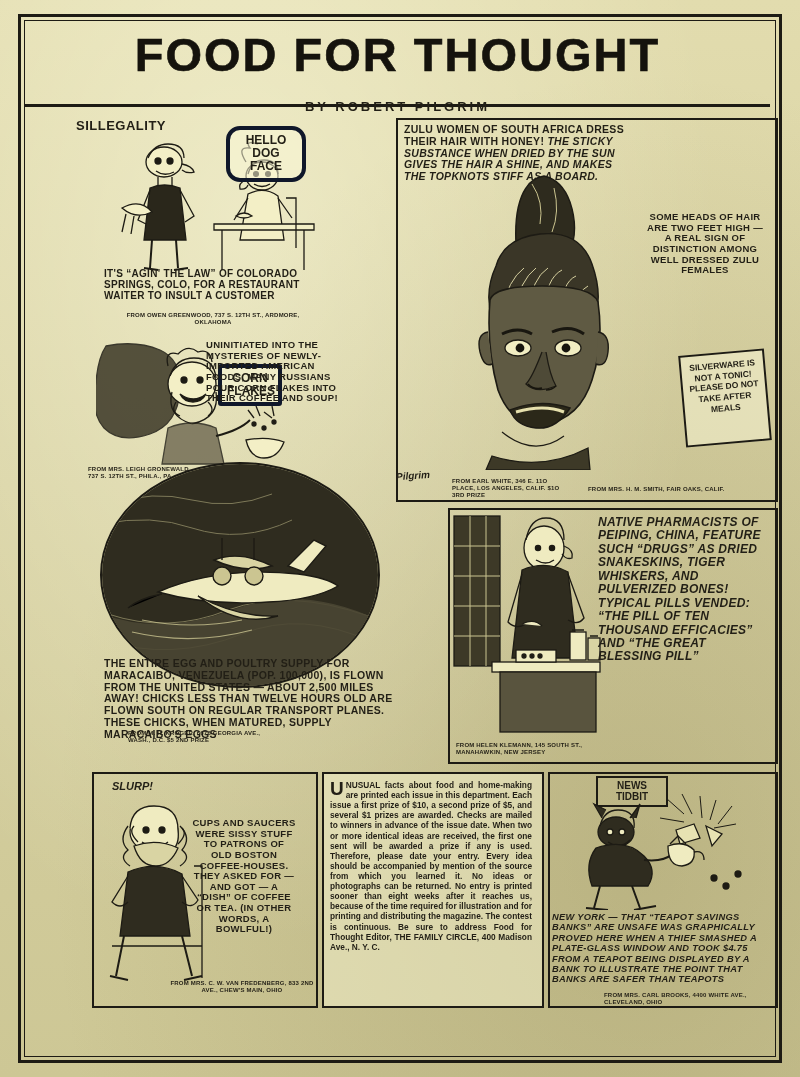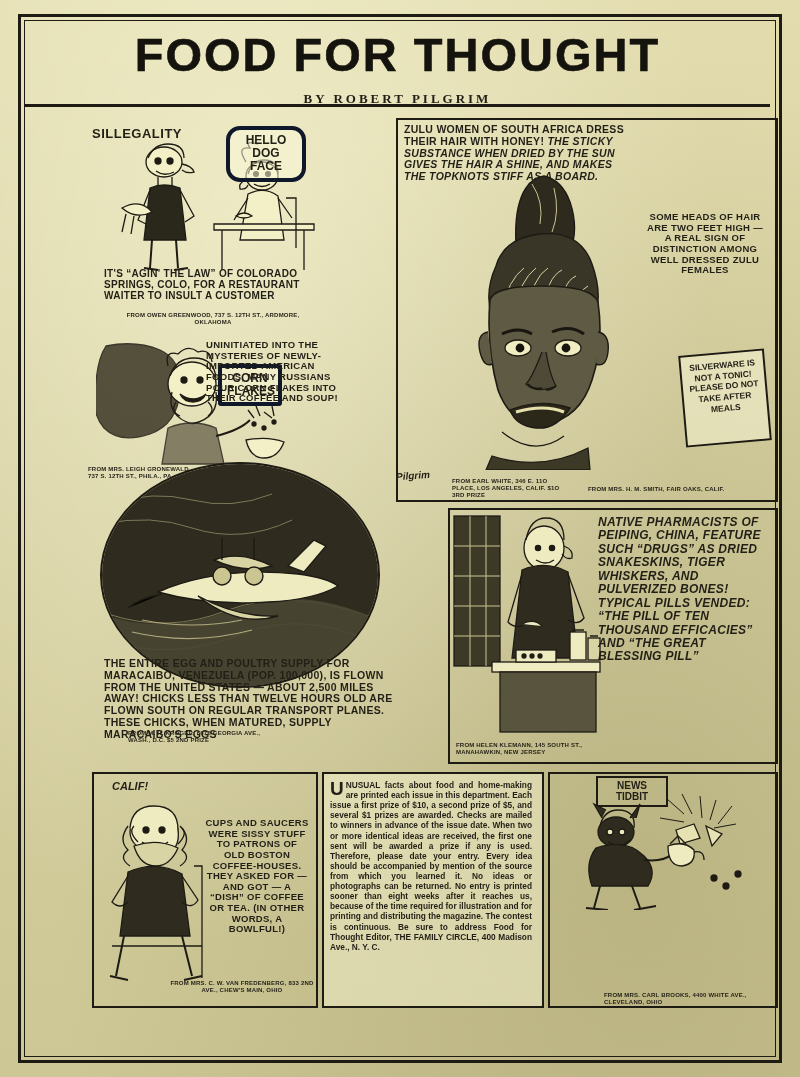--- a/index.html
+++ b/index.html
@@ -52,22 +52,21 @@
     letter-spacing: 2px;
     line-height: 52px;
     margin-top: 3px;
     color: #15130d;
     -webkit-text-stroke: 0.6px #15130d;
   }
   .masthead .byline {
     font-size: 13px;
     font-weight: bold;
     letter-spacing: 3px;
-    margin-top: 10px;
-    font-family: Liberation Serif, serif;
+    margin-top: 18px;
   }
 
   
   .cap {
     font-family: "Liberation Sans", sans-serif;
     font-weight: bold;
     letter-spacing: 0.3px;
     line-height: 1.12;
     text-transform: uppercase;
   }
@@ -76,25 +75,24 @@
     font-size: 6px;
     font-weight: bold;
     letter-spacing: 0.2px;
     line-height: 1.15;
     text-transform: uppercase;
   }
 
   
   .sillegality {
     position: absolute;
-    left: 92px; top: 118px;
+    left: 76px; top: 118px;
     font-size: 13px;
     font-weight: bold;
     letter-spacing: 0.5px;
-    margin-top: 8px;
   }
 
   
   .frame {
     position: absolute;
     border: 2px solid #1d1b14;
   }
 
   
   .zulu-frame {
@@ -194,21 +192,21 @@
     position: absolute;
     left: 456px; top: 742px; width: 140px;
   }
 
   
   .cups-frame {
     left: 92px; top: 772px; width: 222px; height: 232px;
   }
   .cap-cups {
     position: absolute;
-    left: 205px; top: 818px; width: 104px;
+    left: 192px; top: 818px; width: 104px;
     font-size: 9.5px;
     text-align: center;
   }
   .credit-cups {
     position: absolute;
     left: 170px; top: 980px; width: 144px;
     text-align: center;
   }
   .slurp {
     position: absolute;
@@ -501,21 +499,21 @@
       <rect x="64" y="138" width="40" height="12" fill="#efebc0"></rect>
       <circle cx="72" cy="144" r="2" fill="#1d1b14"></circle>
       <circle cx="80" cy="144" r="2" fill="#1d1b14"></circle>
       <circle cx="88" cy="144" r="2" fill="#1d1b14"></circle>
     </g>
   </svg>
   <div class="cap cap-pharm ital">NATIVE PHARMACISTS OF PEIPING, CHINA, FEATURE SUCH “DRUGS” AS DRIED SNAKESKINS, TIGER WHISKERS, AND PULVERIZED BONES! TYPICAL PILLS VENDED: “THE PILL OF TEN THOUSAND EFFICACIES” AND “THE GREAT BLESSING PILL”</div>
   <div class="credit credit-pharm">FROM HELEN KLEMANN, 145 SOUTH ST., MANAHAWKIN, NEW JERSEY</div>
 
   <div class="frame cups-frame"></div>
-  <div class="slurp">CALIF!</div>
+  <div class="slurp">SLURP!</div>
   <svg style="position:absolute;left:98px;top:796px;width:126px;height:204px" viewBox="0 0 126 204">
     <g class="ink" stroke-width="1.3">
 
       <ellipse cx="56" cy="36" rx="24" ry="20" fill="#efebc0"></ellipse>
       <path d="M32 32 q2 -22 24 -22 q24 0 24 24 q2 16 -8 22" fill="#efebc0"></path>
       <path d="M30 30 q-10 14 0 24 q-10 8 2 16"></path>
       <path d="M82 30 q12 12 2 24 q10 8 -2 16"></path>
       <circle cx="48" cy="34" r="3" fill="#1d1b14"></circle>
       <circle cx="64" cy="34" r="3" fill="#1d1b14"></circle>
       <path d="M44 46 q14 10 26 0"></path>
@@ -568,14 +566,15 @@
       <path d="M138 62 q10 -2 10 8 M114 54 l8 -8 l8 8"></path>
 
       <path d="M44 96 l-6 22 M76 96 l8 22" stroke-width="2"></path>
       <path d="M30 118 l22 2 M78 120 l22 -4" stroke-width="2"></path>
 
       <circle cx="158" cy="88" r="3" fill="#1d1b14"></circle>
       <circle cx="170" cy="96" r="3" fill="#1d1b14"></circle>
       <circle cx="182" cy="84" r="3" fill="#1d1b14"></circle>
     </g>
   </svg>
+  <div class="cap cap-news ital">NEW YORK — THAT “TEAPOT SAVINGS BANKS” ARE UNSAFE WAS GRAPHICALLY PROVED HERE WHEN A THIEF SMASHED A PLATE-GLASS WINDOW AND TOOK $4.75 FROM A TEAPOT BEING DISPLAYED BY A BANK TO ILLUSTRATE THE POINT THAT BANKS ARE SAFER THAN TEAPOTS</div>
   <div class="credit credit-news">FROM MRS. CARL BROOKS, 4400 WHITE AVE., CLEVELAND, OHIO</div>
 </div>
 
 </body></html>

